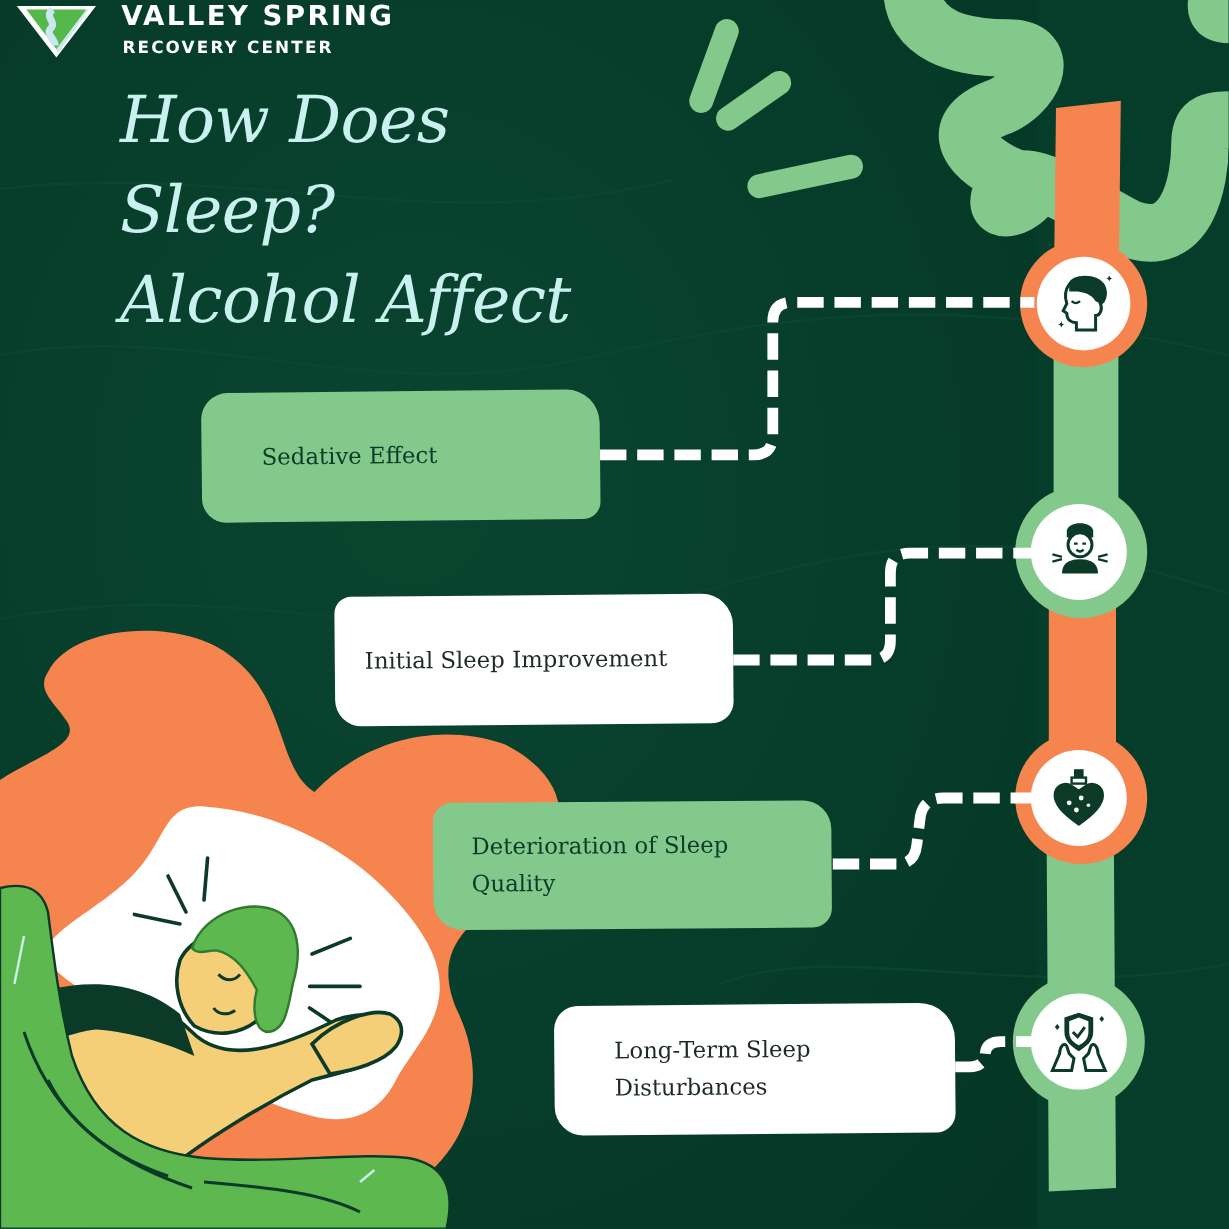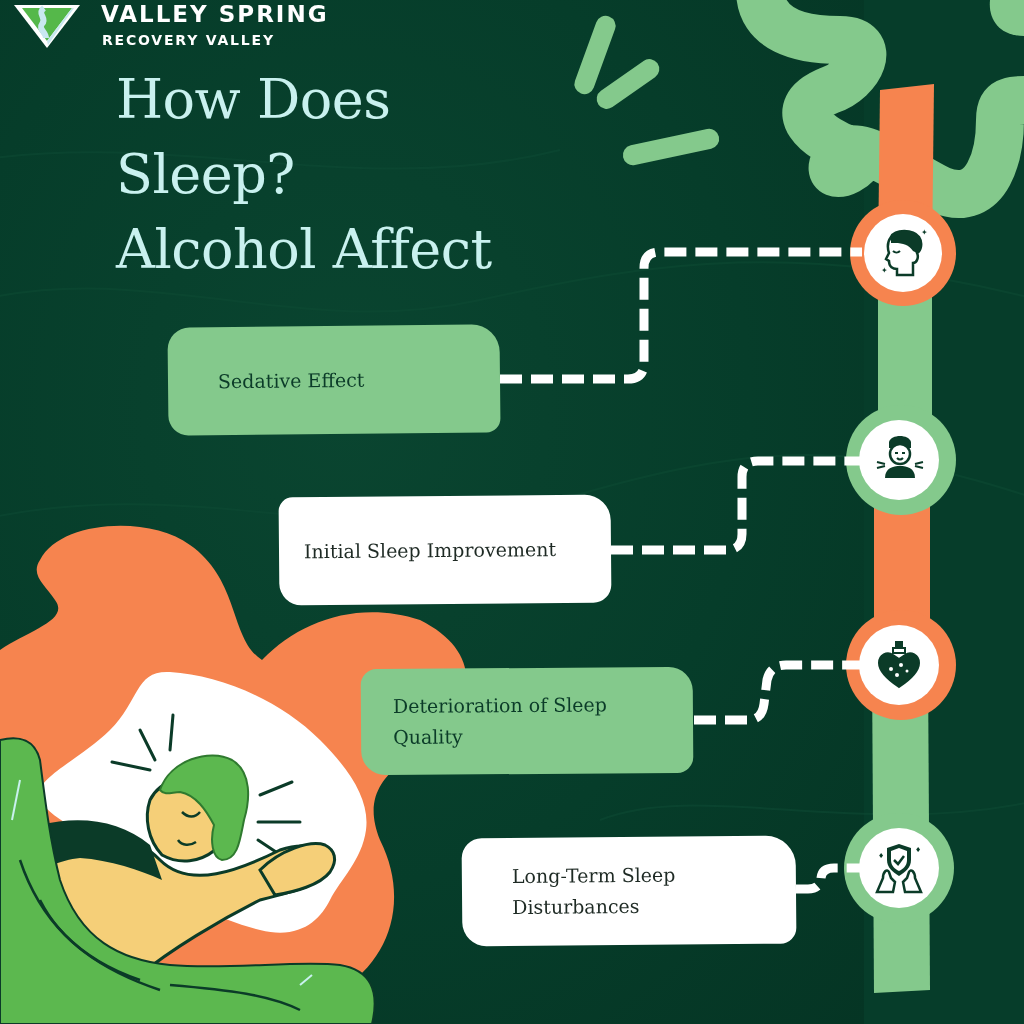--- a/index.html
+++ b/index.html
@@ -6,22 +6,22 @@
   body { width:1024px; height:1024px; overflow:hidden; background:#063d2a; position:relative;
          font-family:"DejaVu Serif", serif; }
   .canvas { position:absolute; inset:0; width:864px; height:1024px;
             background: radial-gradient(ellipse at 40% 40%, #0a4530 0%, #063d2a 55%, #053524 100%); }
   .bg-svg { position:absolute; left:0; top:0; width:1024px; height:1024px; }
   .logo { position:absolute; left:14px; top:2px; width:66px; height:48px; }
   .brand-1 { position:absolute; left:101px; top:1px; color:#ffffff; font-family:"DejaVu Sans", sans-serif;
              font-weight:bold; font-size:23px; letter-spacing:2px; white-space:nowrap; }
   .brand-2 { position:absolute; left:102px; top:32px; color:#ffffff; font-family:"DejaVu Sans", sans-serif;
              font-weight:bold; font-size:14px; letter-spacing:1.8px; white-space:nowrap; }
-  .title { position:absolute; left:116px; top:62px; color:#c9f1ef; font-family:"DejaVu Serif", serif;
-           font-size:54px; line-height:75px; letter-spacing:-0.5px; margin:0; font-weight:normal; }
+  .title { position:absolute; left:100px; top:62px; color:#c9f1ef; font-family:"DejaVu Serif", serif;
+           font-size:54px; line-height:75px; letter-spacing:-0.5px; margin:0; font-weight:normal;font-style:italic; }
   .title span { display:block; white-space:nowrap; }
   .box { position:absolute; display:flex; align-items:center; font-family:"DejaVu Serif", serif;
          font-size:19px; line-height:31px; color:#0b3b28; box-sizing:border-box; }
   .box.green { background:#84c98c; }
   .box.white { background:#ffffff; color:#1e2a24; }
   .box .lbl { display:block; }
   .node-icon { position:absolute; width:60px; height:60px; }
 </style>
 </head>
 <body>
@@ -105,21 +105,21 @@
   </svg>
 
   <svg class="logo" viewBox="0 0 66 48">
     <polygon points="0,3 66,3 33,46" fill="#ffffff"></polygon>
     <polygon points="8,6 58,6 33,39" fill="#55b84a"></polygon>
     <path d="M30 6 C22 12 34 16 28 22 C24 27 32 30 32 36" stroke="#c9e8f0" stroke-width="6" fill="none"></path>
     <polygon points="33,39 58,6 60,6 34,43" fill="#c9e8f0"></polygon>
   </svg>
 
   <div class="brand-1">VALLEY SPRING</div>
-  <div class="brand-2">RECOVERY VALLEY</div>
+  <div class="brand-2">RECOVERY CENTER</div>
 
   <h1 class="title">
     <span>How Does</span>
     <span>Sleep?</span>
     <span>Alcohol Affect</span>
   </h1>
 
   <div class="box green" style="left:168px; top:326px; width:332px; height:108px; padding-left:50px; border-radius:22px 28px 14px 20px; transform:rotate(-0.6deg);">
     <span class="lbl">Sedative Effect</span>
   </div>

